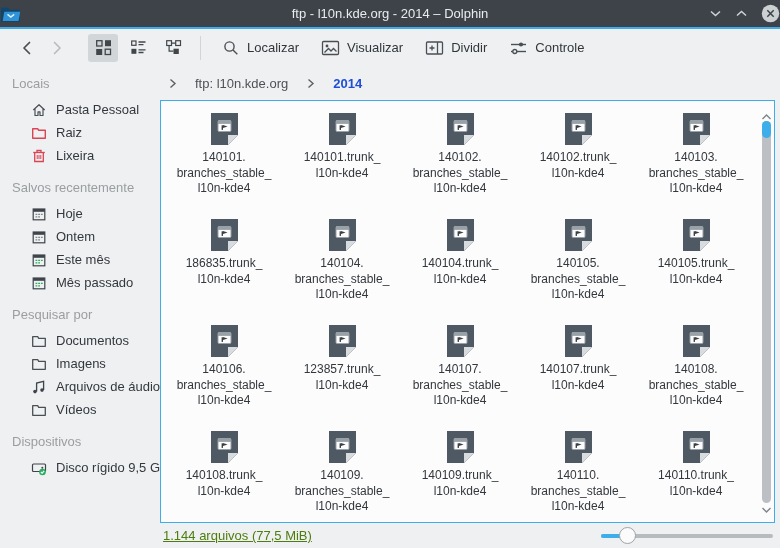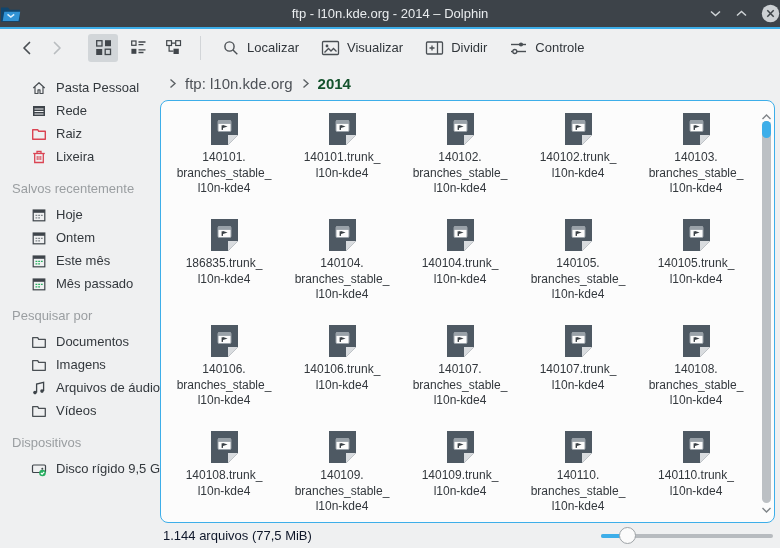--- a/index.html
+++ b/index.html
@@ -25,50 +25,50 @@
   .nav-btn { width:30px; height:30px; display:flex; align-items:center; justify-content:center; }
   .viewmode-group { display:flex; gap:5px; margin-left:16px; }
   .viewmode-btn { width:30px; height:28px; display:flex; align-items:center; justify-content:center; border-radius:3px; }
   .viewmode-btn.selected { background:#d2d6d9; }
   .tb-sep { width:1px; height:24px; background:#d2d5d8; margin:0 10px 0 12px; }
   .toolbar-actions { display:flex; align-items:center; }
   .action-btn { display:flex; align-items:center; gap:7px; padding:0 11px; height:30px; font-size:13px; color:#31363b;text-align:center; }
 
   
   .breadcrumb { position:absolute; top:66px; left:160px; height:34px; display:flex;
-    align-items:center; gap:8px; font-size:15px; color:#4d5157; padding-left:8px; }
+    align-items:center; gap:18px; font-size:13px; color:#4d5157; padding-left:8px; }
   .crumb { color:#4d5157; }
-  .crumb.current { font-weight:bold; color:#14532d; }
+  .crumb.current { font-weight:bold; color:#1d4ed8; }
 
   
   .sidebar { position:absolute; left:0; top:66px; width:160px; bottom:0; padding-top:10px; overflow:hidden; }
   .side-title { font-size:13px; color:#9a9ea1; margin:0 0 7px 12px; }
   .section { margin-bottom:13px; }
   .side-item { display:flex; align-items:center; gap:9px; height:23px; padding-left:31px;
     font-size:13px; color:#33383d; white-space:nowrap; }
   .side-item .icon { width:16px; height:16px; flex:0 0 16px; }
 
   
   .view { position:absolute; left:160px; top:100px; width:615px; height:423px;
-    background:#fcfcfc; border:1px solid #3daee9; border-radius:8px;padding-left:36px; }
+    background:#fcfcfc; border:1px solid #3daee9; border-radius:0;padding-left:36px; }
   .file-grid { position:absolute; left:4px; top:12px; display:grid;
     grid-template-columns:repeat(5,118px); grid-auto-rows:106px; justify-items:center; }
   .file { width:114px; display:flex; flex-direction:column; align-items:center; }
   .file-label { margin-top:5px; text-align:center; font-size:12px; line-height:15.5px; color:#33383d; }
 
   
   .scrollbar { position:absolute; right:1px; top:2px; bottom:2px; width:13px; }
   .sb-up   { position:absolute; top:4px; left:1px; }
   .sb-down { position:absolute; bottom:2px; left:1px; }
   .sb-track { position:absolute; left:2px; top:18px; bottom:17px; width:9px; background:#bcc0c4; border-radius:4.5px; }
   .sb-thumb { position:absolute; left:2px; top:18px; width:9px; height:17px; background:#3daee9; border-radius:4.5px; }
 
   
   .statusbar { position:absolute; left:160px; top:523px; width:620px; height:25px;
-    display:flex; align-items:center; font-size:13px; color:#0f172a; padding-left:3px; }
+    display:flex; align-items:center; font-size:13px; color:#4d7c0f; padding-left:3px;text-decoration:underline; }
   .zoom-slider { margin-left:auto; margin-right:7px; position:relative; width:172px; height:18px; }
   .zs-track { position:absolute; top:7px; left:0; width:100%; height:4px; background:#b7bbbf; border-radius:2px; }
   .zs-fill  { position:absolute; top:7px; left:0; height:4px; background:#3daee9; border-radius:2px; }
   .zs-handle { position:absolute; top:0; width:17px; height:17px; background:#fbfbfb;
     border:1px solid #9ea3a7; border-radius:50%; }
 </style>
 </head>
 <body>
 
 <div class="titlebar">
@@ -199,36 +199,28 @@
     <span class="icon">
       <svg width="9" height="11" viewBox="0 0 9 11">
         <path d="M2.5 1.5 7 5.5 2.5 9.5" fill="none" stroke="#5c6165" stroke-width="1.4"></path>
       </svg>
     </span>
     <span class="crumb current">2014</span>
   </div>
 
 <div class="sidebar" id="sidebar-sections">
     <div class="section">
+      <div class="side-title">Locais</div>
       <div class="side-item">
         <span class="icon">
           <svg width="16" height="16" viewBox="0 0 16 16">
             <path d="M2.3 8 8 2.7 13.7 8M4 7v6.5h3v-3.6h2v3.6h3V7" fill="none" stroke="#4a4f54" stroke-width="1.2" stroke-linejoin="round"></path>
           </svg>
         </span>
         <span>Pasta Pessoal</span>
-      </div>
-      <div class="side-item">
-        <span class="icon">
-          <svg width="16" height="16" viewBox="0 0 16 16">
-            <rect x="2" y="3" width="12" height="10" fill="#3e444a"></rect>
-            <path d="M3.5 6h9M3.5 8.5h9M3.5 11h9" stroke="#eff0f1" stroke-width="1.2"></path>
-          </svg>
-        </span>
-        <span>Rede</span>
       </div>
       <div class="side-item">
         <span class="icon">
           <svg width="16" height="16" viewBox="0 0 16 16">
             <path d="M1.7 3.7h5l1 1.6h6.6v8H1.7z" fill="none" stroke="#da4453" stroke-width="1.4" stroke-linejoin="round"></path>
           </svg>
         </span>
         <span>Raiz</span>
       </div>
       <div class="side-item">
@@ -528,21 +520,21 @@
           <svg width="27" height="32" viewBox="0 0 27 32">
             <path d="M0 0h27v22L17 32H0z" fill="#4e5963"></path>
             <path d="M27 22 17 32V22z" fill="#d9dcdf"></path>
             <rect x="7" y="7.5" width="13" height="11" rx="1.2" fill="#fcfcfc" stroke="#99a1a8" stroke-width="1"></rect>
             <rect x="7" y="7.5" width="13" height="3.4" fill="#99a1a8"></rect>
             <rect x="10.6" y="12.3" width="1.4" height="4.6" fill="#3a4045"></rect>
             <path d="M12 11.9 16.6 13.5 12 15.1z" fill="#3a4045"></path>
           </svg>
         </span>
         <div class="file-label">
-          <div>140106.trunk_</div>
+          <div>123857.trunk_</div>
           <div>l10n-kde4</div>
         </div>
       </div>
       <div class="file">
         <span class="icon file-icon">
           <svg width="27" height="32" viewBox="0 0 27 32">
             <path d="M0 0h27v22L17 32H0z" fill="#4e5963"></path>
             <path d="M27 22 17 32V22z" fill="#d9dcdf"></path>
             <rect x="7" y="7.5" width="13" height="11" rx="1.2" fill="#fcfcfc" stroke="#99a1a8" stroke-width="1"></rect>
             <rect x="7" y="7.5" width="13" height="3.4" fill="#99a1a8"></rect>

